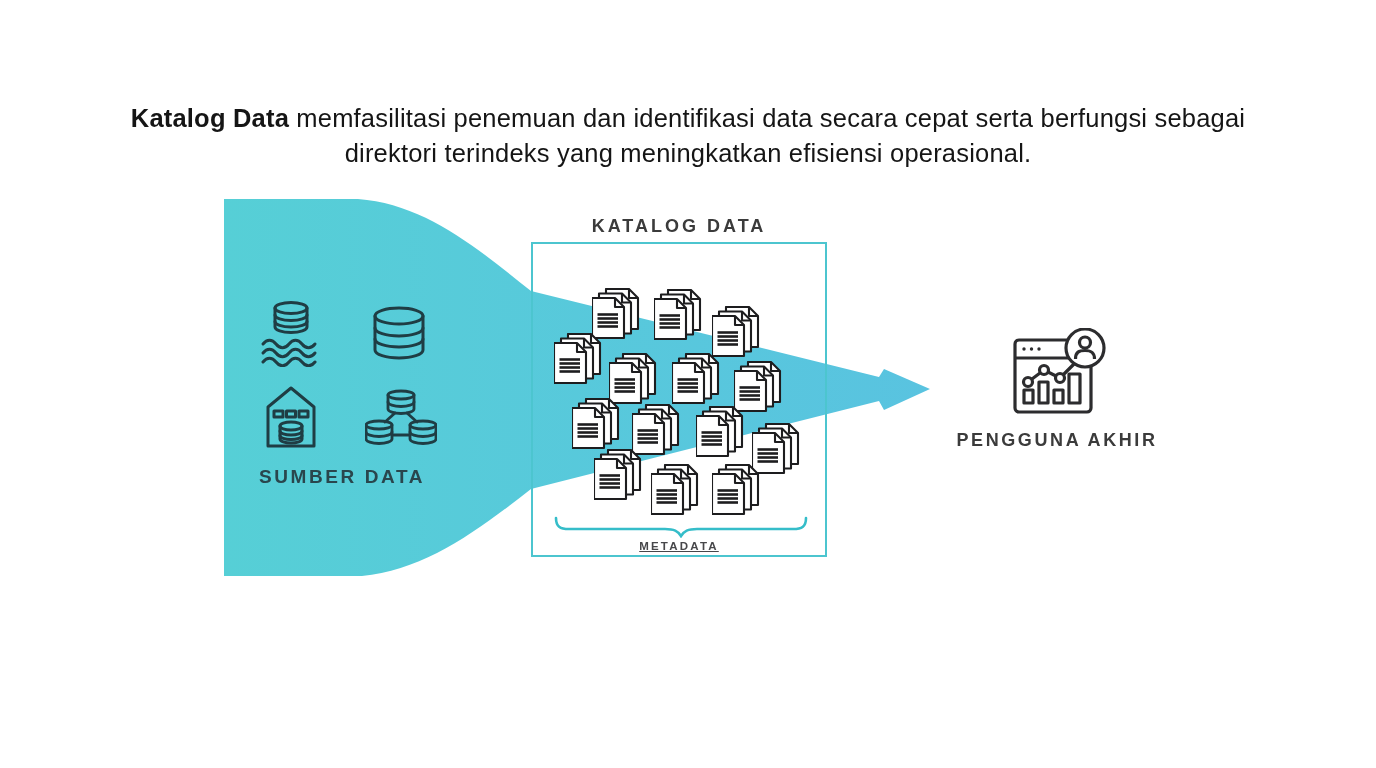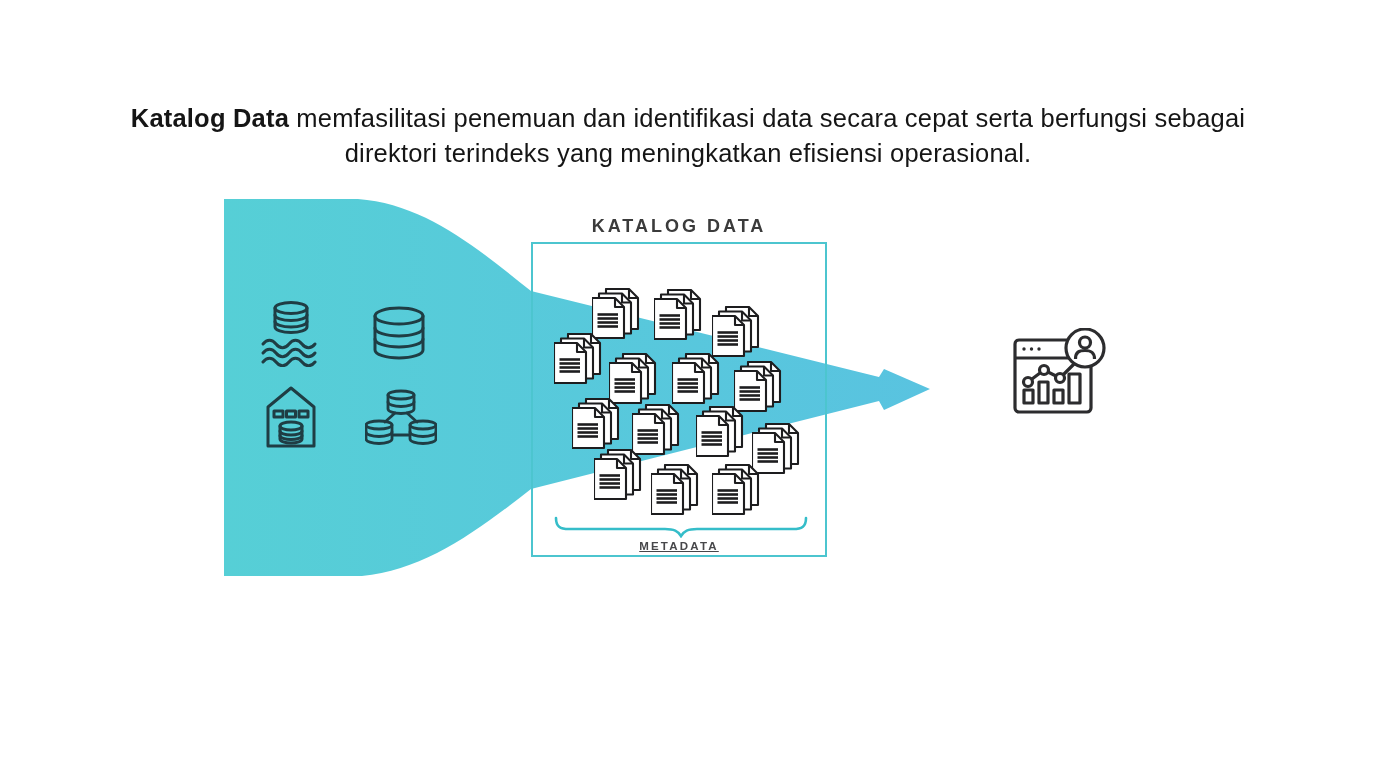--- a/index.html
+++ b/index.html
@@ -131,20 +131,21 @@
         <ellipse cx="14" cy="38" rx="13" ry="4"></ellipse>
         <path d="M1,38 V52 C1,54.5 6.8,56.5 14,56.5 C21.2,56.5 27,54.5 27,52 V38"></path>
         <path d="M1,45 C1,47.5 6.8,49.5 14,49.5 C21.2,49.5 27,47.5 27,45"></path>
         <ellipse cx="58" cy="38" rx="13" ry="4"></ellipse>
         <path d="M45,38 V52 C45,54.5 50.8,56.5 58,56.5 C65.2,56.5 71,54.5 71,52 V38"></path>
         <path d="M45,45 C45,47.5 50.8,49.5 58,49.5 C65.2,49.5 71,47.5 71,45"></path>
       </g>
     </svg>
   </div>
 
+  <div class="section-label" style="left:212px;top:466px;width:260px;">SUMBER DATA</div>
 
   <div class="katalog-title">KATALOG DATA</div>
 
   <div class="katalog-box">
     <div class="docs-layer">
         <div class="doc" style="left: 59px; top: 44px;">
     <svg width="48" height="52" viewBox="0 0 48 52">
       <g stroke="currentColor" stroke-width="2.1" fill="#ffffff" stroke-linejoin="round">
         <path d="M14,1 L37,1 L46,10 L46,41 L14,41 Z"></path>
         <path d="M37,1 V10 H46" fill="none"></path>
@@ -419,14 +420,15 @@
         <path d="M16,54 L32,42 L48,50 L62,36"></path>
         <circle cx="16" cy="54" r="4.5" fill="#ffffff"></circle>
         <circle cx="32" cy="42" r="4.5" fill="#ffffff"></circle>
         <circle cx="48" cy="50" r="4.5" fill="#ffffff"></circle>
         <circle cx="73" cy="20" r="19" fill="#ffffff"></circle>
         <circle cx="73" cy="14.5" r="5.5"></circle>
         <path d="M63.5,31 C63.5,24 67,22.5 73,22.5 C79,22.5 82.5,24 82.5,31"></path>
       </g>
     </svg>
   </div>
+  <div class="pengguna-label">PENGGUNA AKHIR</div>
 
 </div>
 
 </body></html>

